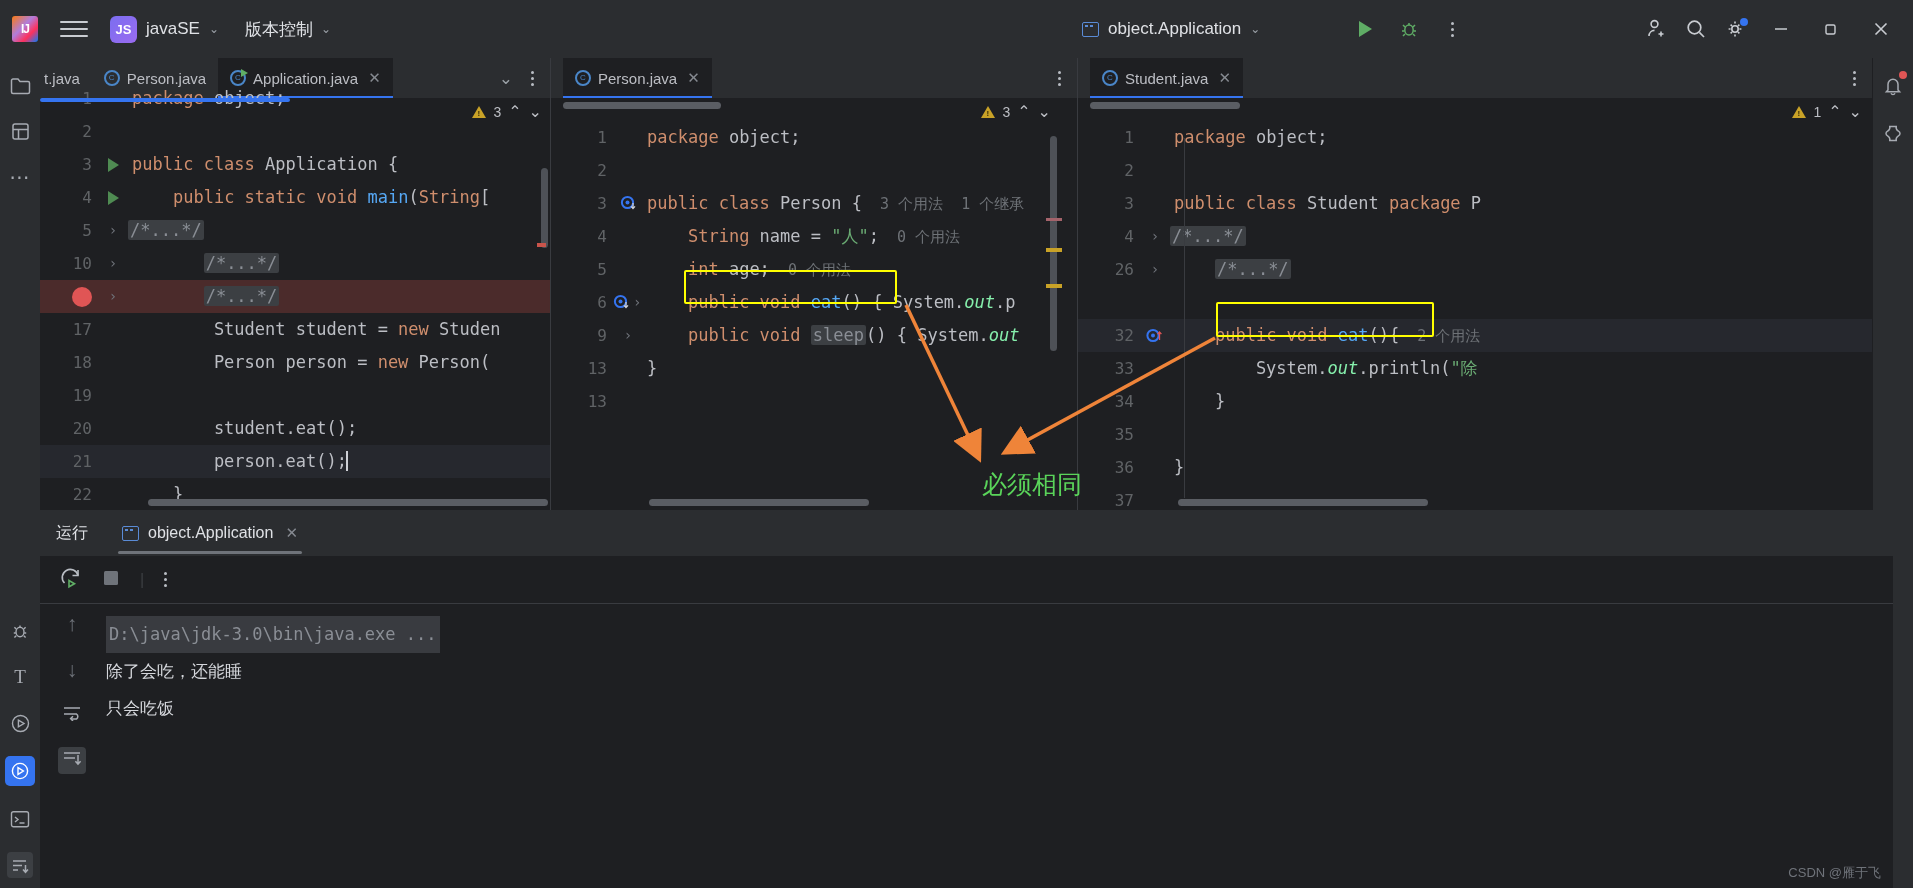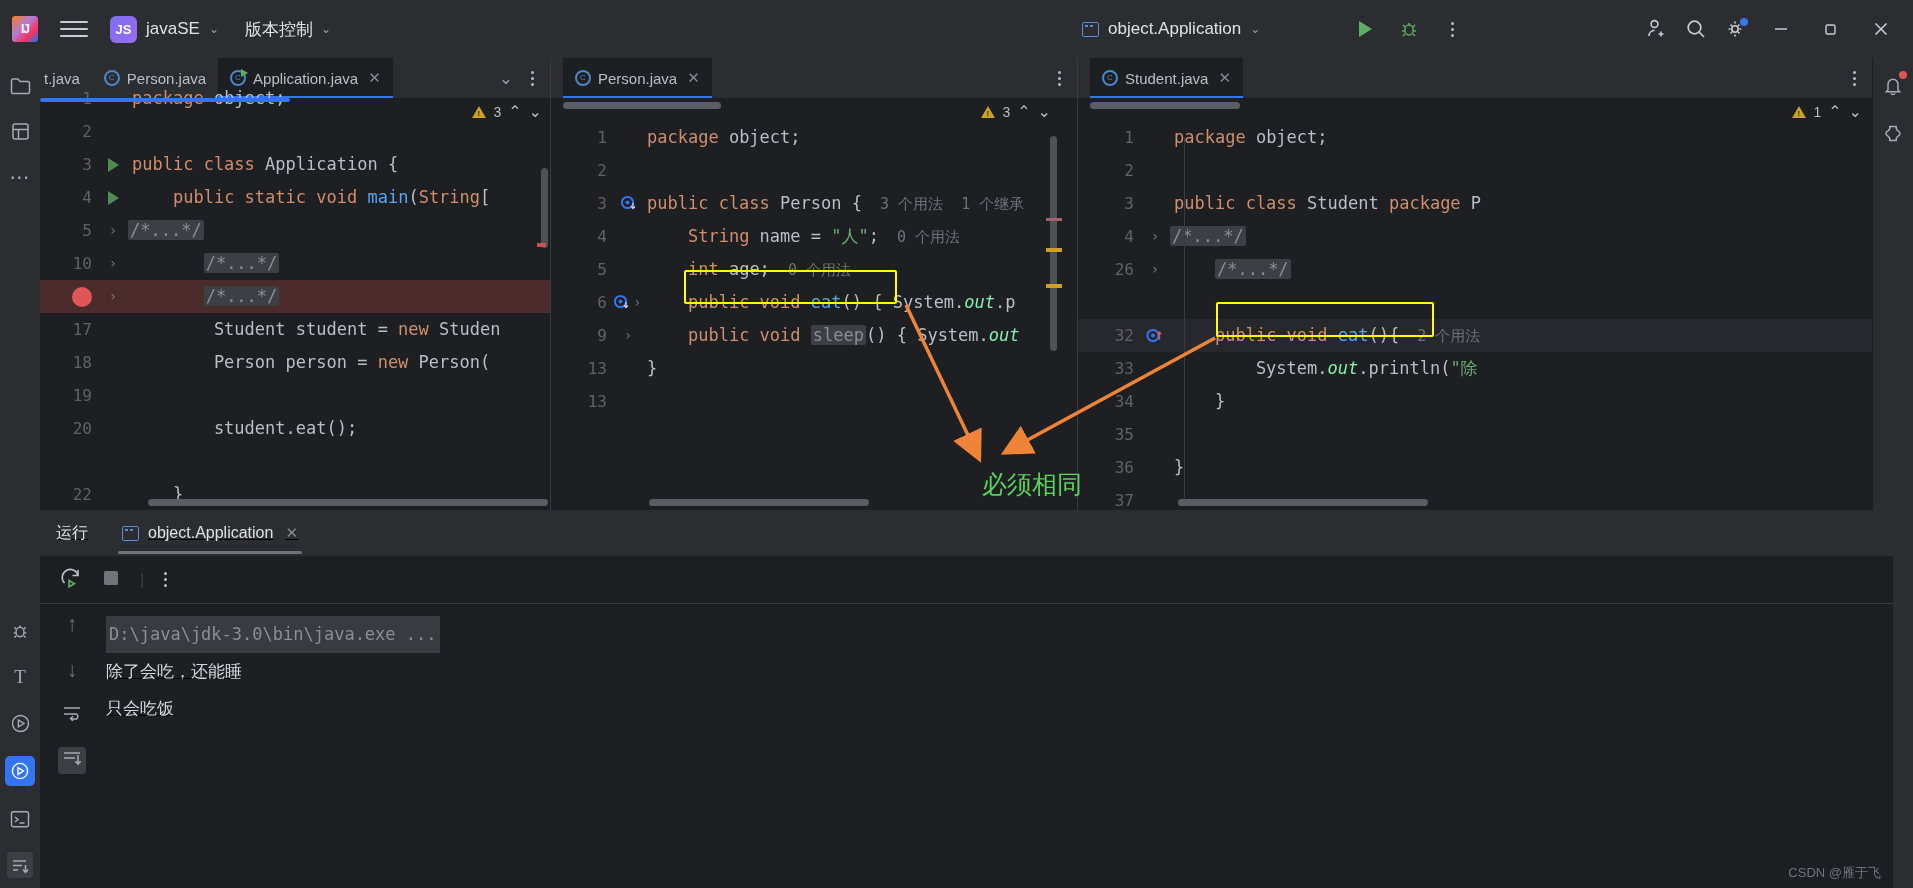--- a/index.html
+++ b/index.html
@@ -109,21 +109,21 @@
 
   .hscroll { position:absolute; height:7px; background:#5a5d63; border-radius:4px; }
   .vscroll { position:absolute; width:7px; background:#5a5d63; border-radius:4px; }
 
   
   .ybox { position:absolute; border:2px solid #ffff00; border-radius:2px; pointer-events:none; z-index:30; }
   .ann { position:absolute; z-index:31; pointer-events:none; }
   .svg-ov { position:absolute; left:0; top:0; width:1913px; height:888px; pointer-events:none; z-index:29; }
 
   
-  .runpanel { position:absolute; left:40px; top:510px; width:1853px; height:378px; background:#1e1f22;text-decoration:underline; }
+  .runpanel { position:absolute; left:40px; top:510px; width:1853px; height:378px; background:#1e1f22; }
   .run-head { height:46px; background:#2b2d30; display:flex; align-items:center; padding-left:16px; gap:0; }
   .run-title { color:#dfe1e5; font-size:16px; margin-right:22px; }
   .run-tab { height:46px; display:flex; align-items:center; gap:9px; padding:0 12px; position:relative;
              color:#dfe1e5; font-size:16px; cursor:pointer; }
   .run-tab::after { content:""; position:absolute; left:8px; right:8px; bottom:2px; height:3px;
                     background:#6f737a; border-radius:2px; }
   .run-toolbar { height:48px; display:flex; align-items:center; gap:20px; padding-left:20px;
                  border-bottom:1px solid #393b40; }
   .console { position:relative; padding-top:12px; }
   .cons-rail { position:absolute; left:10px; top:8px; width:44px; display:flex; flex-direction:column;
@@ -329,20 +329,21 @@
         <div class="ln" style="top:17px;"><span class="gut">2</span><span class="mark"></span><span class="txt"></span></div>
         <div class="ln" style="top:50px;"><span class="gut">3</span><span class="mark"><span style="width:0;height:0;border-left:11px solid #4f8b52;border-top:7px solid transparent;border-bottom:7px solid transparent;"></span></span><span class="txt"><span class="kw">public class</span> Application {</span></div>
         <div class="ln" style="top:83px;"><span class="gut">4</span><span class="mark"><span style="width:0;height:0;border-left:11px solid #4f8b52;border-top:7px solid transparent;border-bottom:7px solid transparent;"></span></span><span class="txt">    <span class="kw">public static void</span> <span class="fn">main</span>(<span class="kw">String</span>[</span></div>
         <div class="ln" style="top:116px;"><span class="gut">5</span><span class="mark">›</span><span class="txt" style="padding-left:0;"><span class="fold">/*...*/</span></span></div>
         <div class="ln" style="top:149px;"><span class="gut">10</span><span class="mark">›</span><span class="txt">       <span class="fold">/*...*/</span></span></div>
         <div class="ln bp" style="top:182px;"><span class="gut" style="display:flex;justify-content:flex-end;align-items:center;"><span style="width:20px;height:20px;border-radius:50%;background:#e05555;"></span></span><span class="mark">›</span><span class="txt">       <span class="fold">/*...*/</span></span></div>
         <div class="ln" style="top:215px;"><span class="gut">17</span><span class="mark"></span><span class="txt">        Student student = <span class="kw">new</span> Studen</span></div>
         <div class="ln" style="top:248px;"><span class="gut">18</span><span class="mark"></span><span class="txt">        Person person = <span class="kw">new</span> Person(</span></div>
         <div class="ln" style="top:281px;"><span class="gut">19</span><span class="mark"></span><span class="txt"></span></div>
         <div class="ln" style="top:314px;"><span class="gut">20</span><span class="mark"></span><span class="txt">        student.eat();</span></div>
+        <div class="ln cur" style="top:347px;"><span class="gut">21</span><span class="mark"></span><span class="txt">        person.eat();<span style="border-left:2px solid #ced0d6;margin-left:-1px;">&nbsp;</span></span></div>
         <div class="ln" style="top:380px;"><span class="gut">22</span><span class="mark"></span><span class="txt">    }</span></div>
       </div>
 
       <div class="hscroll" style="left:108px; bottom:4px; width:400px;"></div>
       <div class="vscroll" style="right:2px; top:110px; height:80px; background:#4e5157;"></div>
       <div style="position:absolute;right:4px;top:185px;width:9px;height:4px;background:#c9544b;"></div>
       <div style="position:absolute;left:0;top:40px;width:250px;height:4px;background:#3574f0;border-radius:2px;"></div>
     </div>
 
     <div class="pane pane-m">

